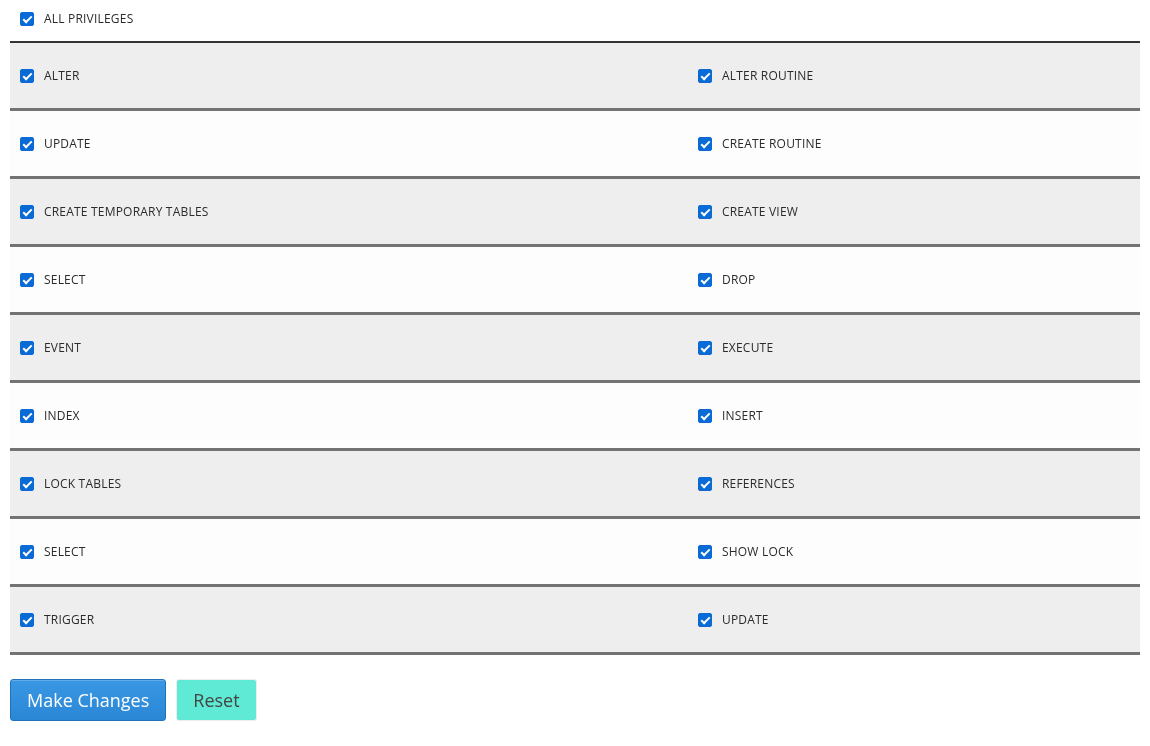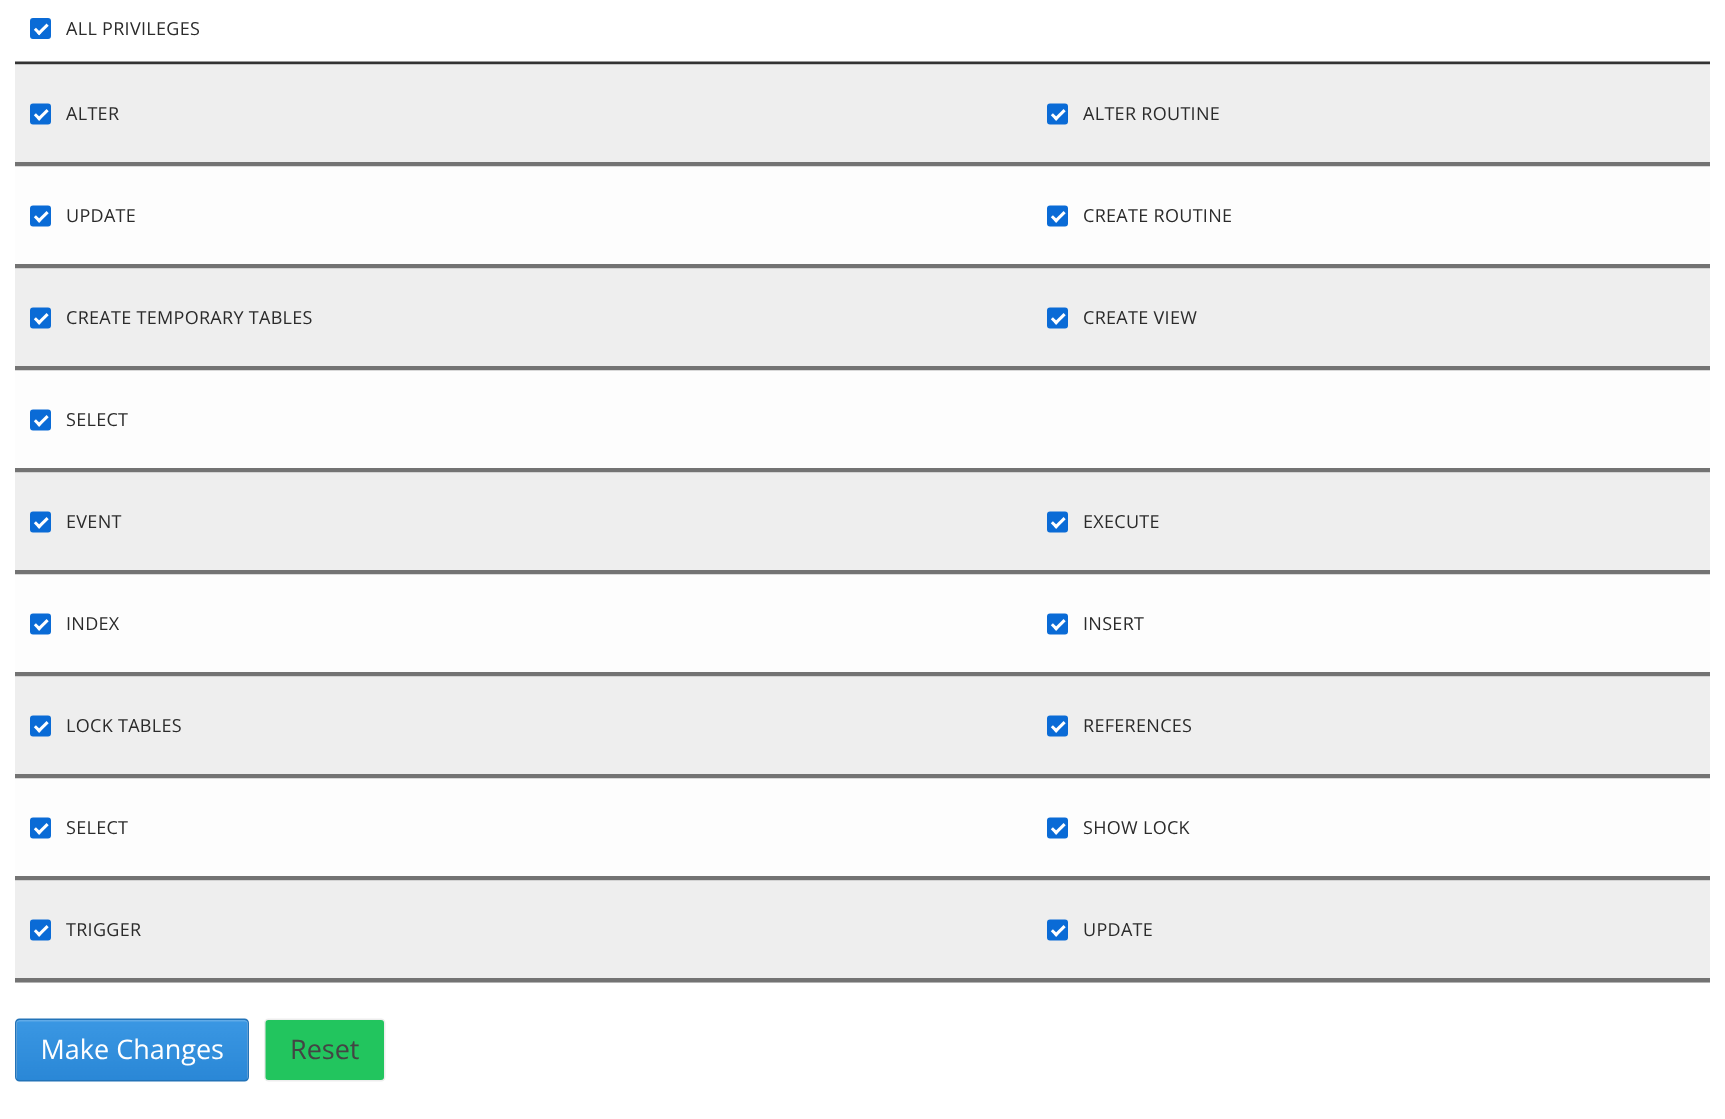--- a/index.html
+++ b/index.html
@@ -91,21 +91,21 @@
     border: 1px solid transparent;
   }
   .btn-primary {
     background: #2f91e0;
     background: linear-gradient(#3a97e3, #2a87d6);
     color: #fff;
     border: 1px solid #2273b8;
     box-shadow: inset 0 1px 0 rgba(255,255,255,0.2);
   }
   .btn-secondary {
-    background: #22c55e;
+    background: #5eead4;
     color: #444;
     border: 1px solid #ededed;
   }
 </style>
 </head>
 <body>
 
 <div class="container">
 
   <div class="all-priv-row">
@@ -144,20 +144,24 @@
         <div class="priv-cell right">
           <input type="checkbox" class="chk" checked="" style="">
           <span class="lbl">CREATE VIEW</span>
         </div>
       </div>
       <div class="priv-row">
         <div class="priv-cell">
           <input type="checkbox" class="chk" checked="" style="">
           <span class="lbl">SELECT</span>
         </div>
+        <div class="priv-cell right">
+          <input type="checkbox" class="chk" checked="" style="">
+          <span class="lbl">DROP</span>
+        </div>
       </div>
       <div class="priv-row">
         <div class="priv-cell">
           <input type="checkbox" class="chk" checked="" style="">
           <span class="lbl">EVENT</span>
         </div>
         <div class="priv-cell right">
           <input type="checkbox" class="chk" checked="" style="">
           <span class="lbl">EXECUTE</span>
         </div>

